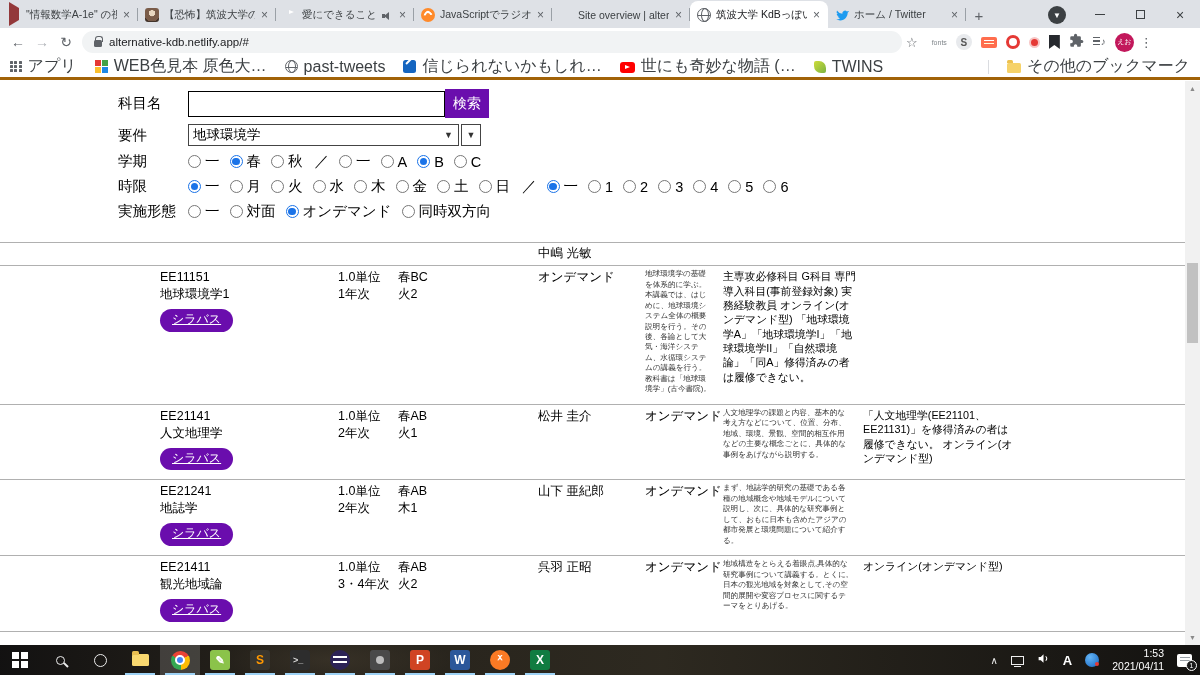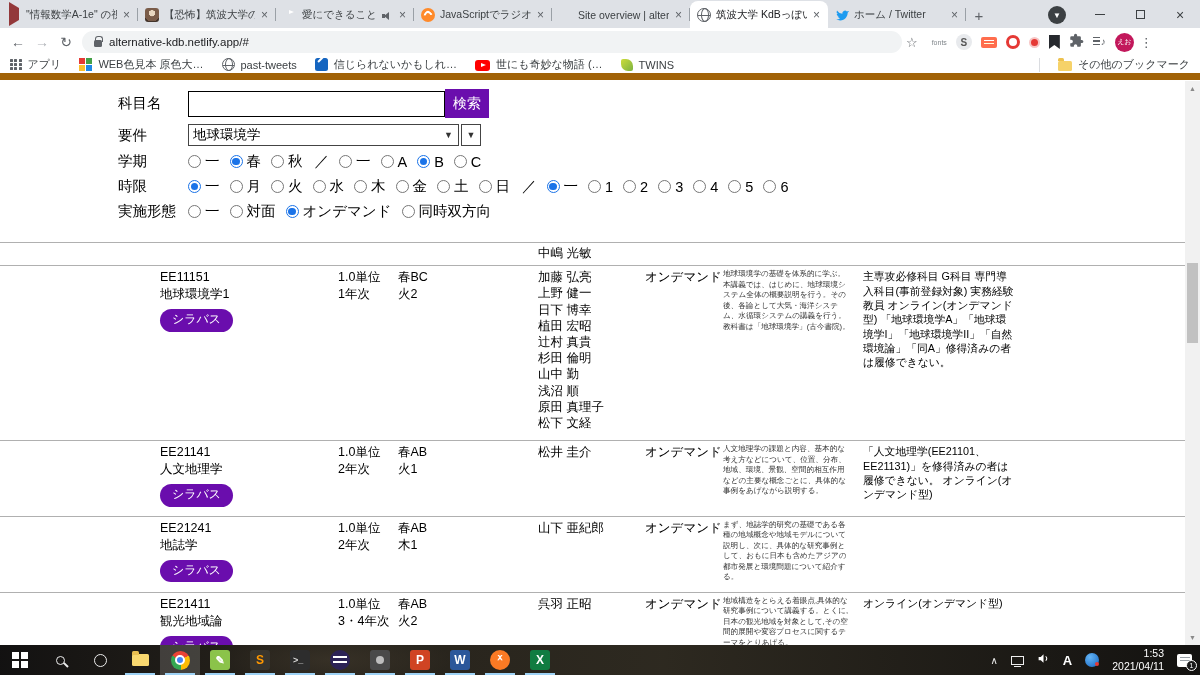--- a/index.html
+++ b/index.html
@@ -53,21 +53,21 @@
   .extO { width:14px; height:14px; border:3.2px solid #e53935; border-radius:50%; }
   .extdot { width:11px; height:11px; border-radius:50%; background:#e53935; border:2px solid #f7c6c5; }
   .extbm { width:11px; height:14px; background:#26292e; clip-path:polygon(0 0,100% 0,100% 100%,50% 72%,0 100%); }
   .plist { display:flex; align-items:flex-end; gap:1px; }
   .plist i { display:block; width:7px; height:1.6px; background:#5f6368; margin-bottom:2px; }
   .plist .note { font-size:10px; color:#5f6368; font-style:normal; line-height:10px; }
   .pavatar { width:19px; height:19px; border-radius:50%; background:#c2185b; color:#fff; font-size:7px; display:flex; align-items:center; justify-content:center; }
   .kebab { font-size:13px; color:#5f6368; margin:0 2px 0 6px; }
 
   
-  .bookmarks { position:absolute; top:56px; left:0; width:1200px; height:24px; background:#fff; border-bottom:7px solid #a16207; display:flex; align-items:center; padding:0 10px; gap:18px; font-size:11px; color:#3c4043; }
+  .bookmarks { position:absolute; top:56px; left:0; width:1200px; height:24px; background:#fff; border-bottom:3px solid #a16207; display:flex; align-items:center; padding:0 10px; gap:18px; font-size:16px; color:#3c4043; }
   .bitem { display:flex; align-items:center; gap:6px; white-space:nowrap; }
   .bspacer { flex:1; }
   .bsep { width:1px; height:14px; background:#dadce0; }
   .gridicon { display:grid; grid-template-columns:3px 3px 3px; grid-template-rows:3px 3px 3px; gap:1.3px; }
   .gridicon i { background:#5f6368; border-radius:0.5px; }
   .coloricon { display:grid; grid-template-columns:6px 6px; grid-template-rows:6px 6px; gap:1px; }
   .coloricon i:nth-child(1){background:#e53935;} .coloricon i:nth-child(2){background:#43a047;}
   .coloricon i:nth-child(3){background:#fbc02d;} .coloricon i:nth-child(4){background:#1e88e5;}
   .bglobe { width:13px; height:13px; border-radius:50%; border:1.3px solid #5f6368; position:relative; }
   .bglobe::before { content:""; position:absolute; left:0; right:0; top:50%; border-top:1.1px solid #5f6368; }
@@ -100,21 +100,21 @@
   .rb.on { border-color:#1a73e8; }
   .rb.on::after { content:""; position:absolute; inset:1.8px; background:#1a73e8; border-radius:50%; }
   .rsep { margin:0 10px 0 2px; }
 
   
   .ctable { margin-top:21px; border-top:1px solid #b0b0b0; }
   .trow { display:grid; grid-template-columns:160px 178px 60px 140px 107px 78px 140px 158px 1fr; border-bottom:1px solid #b0b0b0; padding:3px 0 9px; align-items:start; font-size:12.5px; line-height:1.3; }
   .trow.lead { padding:2px 0 4px; }
   .cell { min-width:0; }
   .code-cell div { line-height:17px; }
-  .pill { display:inline-block; background:var(--accent,#6a0dad); color:#fff; border-radius:12px; padding:3px 12px 4px; font-size:12px; margin-top:6px; }
+  .pill { display:inline-block; background:var(--accent,#6a0dad); color:#fff; border-radius:12px; padding:3px 12px 4px; font-size:12px; margin-top:6px;text-decoration:underline; }
   .units-cell div, .sched-cell div { line-height:17px; }
   .instr-cell { white-space:pre-line; line-height:16.2px; }
   .format-cell { line-height:16px; }
   .desc-cell { font-size:7.6px; color:#333; line-height:1.38; padding-right:12px; }
   .notes-cell { font-size:10.8px; line-height:1.33; padding-right:6px; }
 
   
   .taskbar { position:absolute; left:0; top:645px; width:1200px; height:30px; display:flex; align-items:center; background:
       linear-gradient(90deg, rgba(10,10,12,.82), rgba(20,18,14,.55) 22%, rgba(30,28,20,.45) 55%, rgba(10,10,10,.8)),
       radial-gradient(120px 30px at 330px 15px, #5c5140, #3a342a),
@@ -454,30 +454,20 @@
         <span class="pill">シラバス</span>
       </div>
       <div class="cell units-cell">
         <div>1.0単位</div>
         <div>1年次</div>
       </div>
       <div class="cell sched-cell">
         <div>春BC</div>
         <div>火2</div>
       </div>
-      <div class="cell instr-cell">加藤 弘亮
-上野 健一
-日下 博幸
-植田 宏昭
-辻村 真貴
-杉田 倫明
-山中 勤
-浅沼 順
-原田 真理子
-松下 文経</div>
       <div class="cell format-cell">オンデマンド</div>
       <div class="cell desc-cell">地球環境学の基礎を体系的に学ぶ。本講義では、はじめに、地球環境システム全体の概要説明を行う。その後、各論として大気・海洋システム、水循環システムの講義を行う。教科書は「地球環境学」(古今書院)。</div>
       <div class="cell notes-cell">主専攻必修科目 G科目 専門導入科目(事前登録対象) 実務経験教員 オンライン(オンデマンド型) 「地球環境学A」「地球環境学I」「地球環境学II」「自然環境論」「同A」修得済みの者は履修できない。</div>
       <div class="cell"></div>
     </div>
 
     <div class="trow">
       <div class="cell"></div>
       <div class="cell code-cell">
         <div>EE21141</div>

